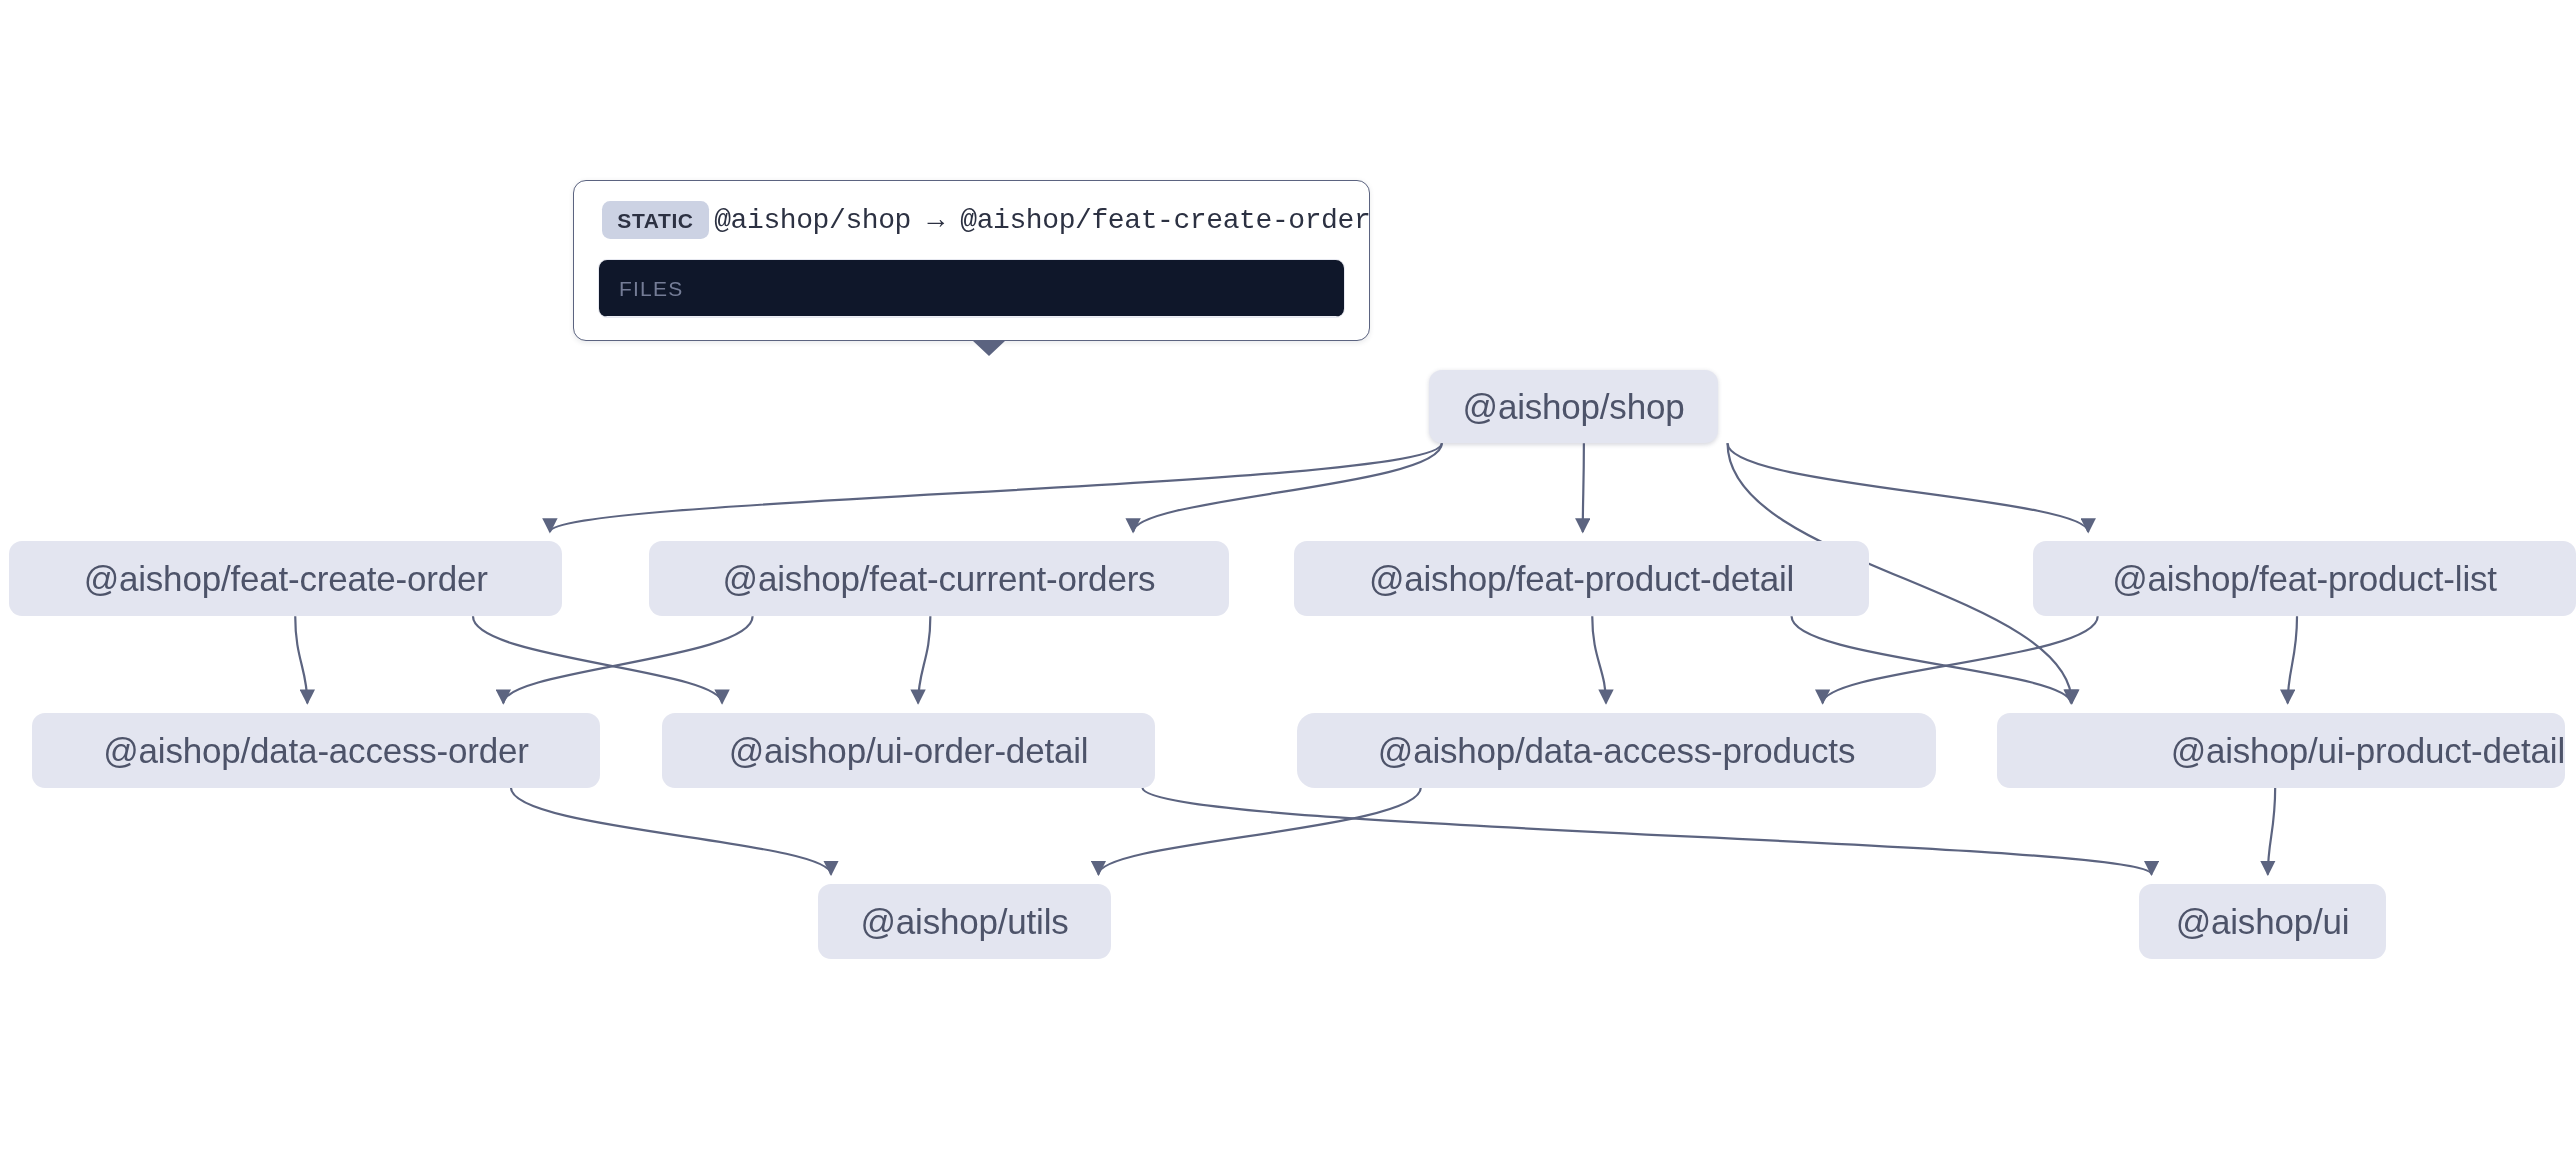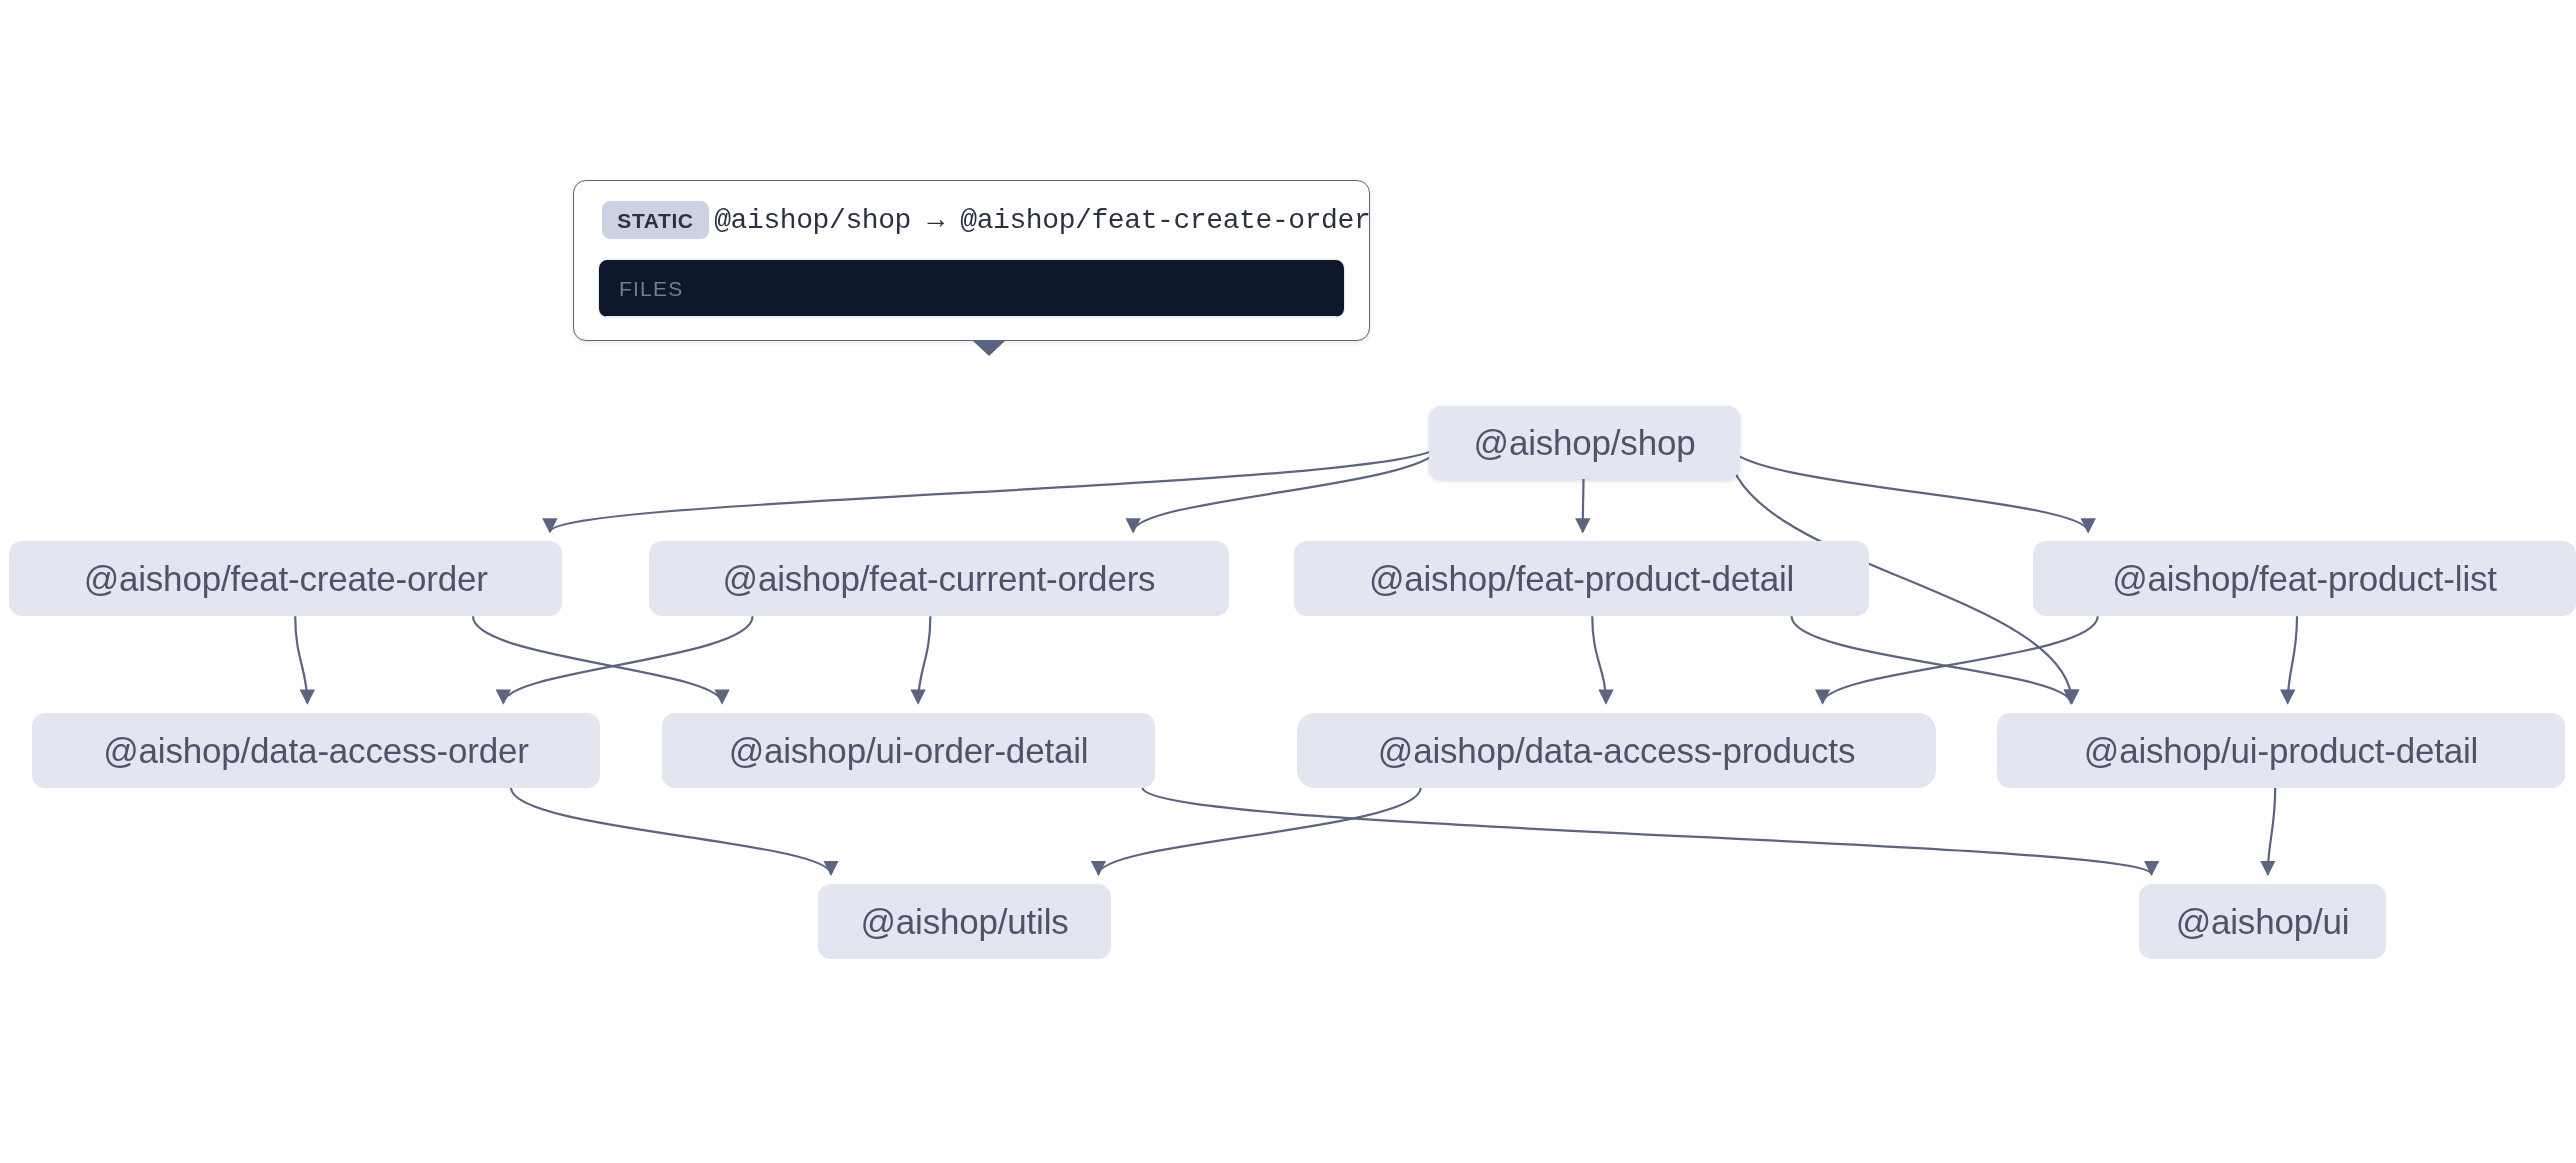--- a/index.html
+++ b/index.html
@@ -148,21 +148,21 @@
         <path d="M 2290.2 673 C 2290.2 720.25, 1989.8 730.75, 1989.8 768"></path>
         <path d="M 2507.85 673 C 2507.85 720.25, 2497.65 730.75, 2497.65 768"></path>
         <path d="M 557.4 860 C 557.4 907.25, 907 917.75, 907 955"></path>
         <path d="M 1551.05 860 C 1551.05 907.25, 1199 917.75, 1199 955"></path>
         <path d="M 1247 860 C 1247 907.25, 2349 917.75, 2349 955"></path>
         <path d="M 2484 860 C 2484 907.25, 2476 917.75, 2476 955"></path>
       </g>
   </svg>
 
   <div id="nodes-group">
-      <div class="node focused" style="left: 1429px; top: 370px; width: 311px; height: 73px; margin-top: 36px;">
+      <div class="node focused" style="left: 1429px; top: 370px; width: 289px; height: 73px;">
         <span>@aishop/shop</span>
       </div>
       <div class="node" style="left: 9.2px; top: 541px; width: 553px; height: 75px;">
         <span>@aishop/feat-create-order</span>
       </div>
       <div class="node" style="left: 649px; top: 541px; width: 580px; height: 75px;">
         <span>@aishop/feat-current-orders</span>
       </div>
       <div class="node" style="left: 1294px; top: 541px; width: 575px; height: 75px;">
         <span>@aishop/feat-product-detail</span>
@@ -172,21 +172,21 @@
       </div>
       <div class="node" style="left: 32px; top: 713px; width: 568px; height: 75px;">
         <span>@aishop/data-access-order</span>
       </div>
       <div class="node" style="left: 662px; top: 713px; width: 493px; height: 75px;">
         <span>@aishop/ui-order-detail</span>
       </div>
       <div class="node" style="left: 1297px; top: 713px; width: 639px; height: 75px; border-radius: 18px;">
         <span>@aishop/data-access-products</span>
       </div>
-      <div class="node" style="left: 1997px; top: 713px; width: 568px; height: 75px;">
+      <div class="node" style="left: 1997px; top: 713px; width: 568px; height: 75px; justify-content: flex-end;">
         <span>@aishop/ui-product-detail</span>
       </div>
       <div class="node" style="left: 818px; top: 884px; width: 293px; height: 75px;">
         <span>@aishop/utils</span>
       </div>
       <div class="node" style="left: 2139px; top: 884px; width: 247px; height: 75px;">
         <span>@aishop/ui</span>
       </div>
     </div>
 

